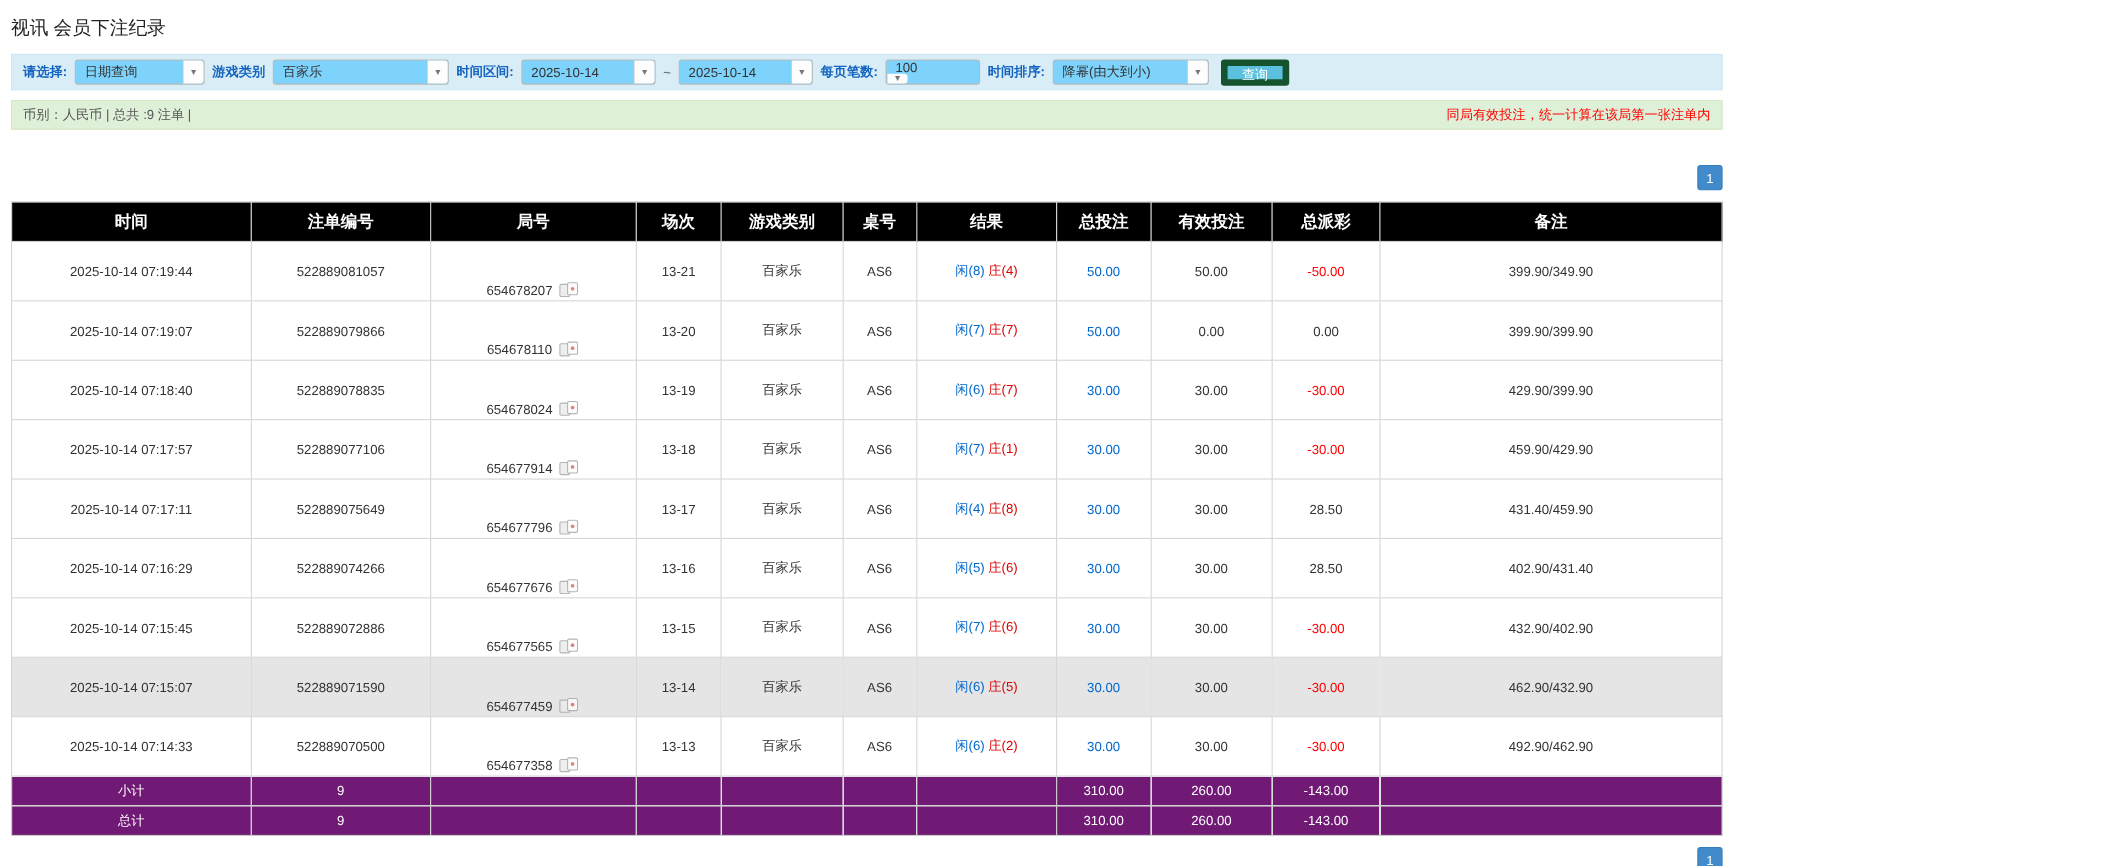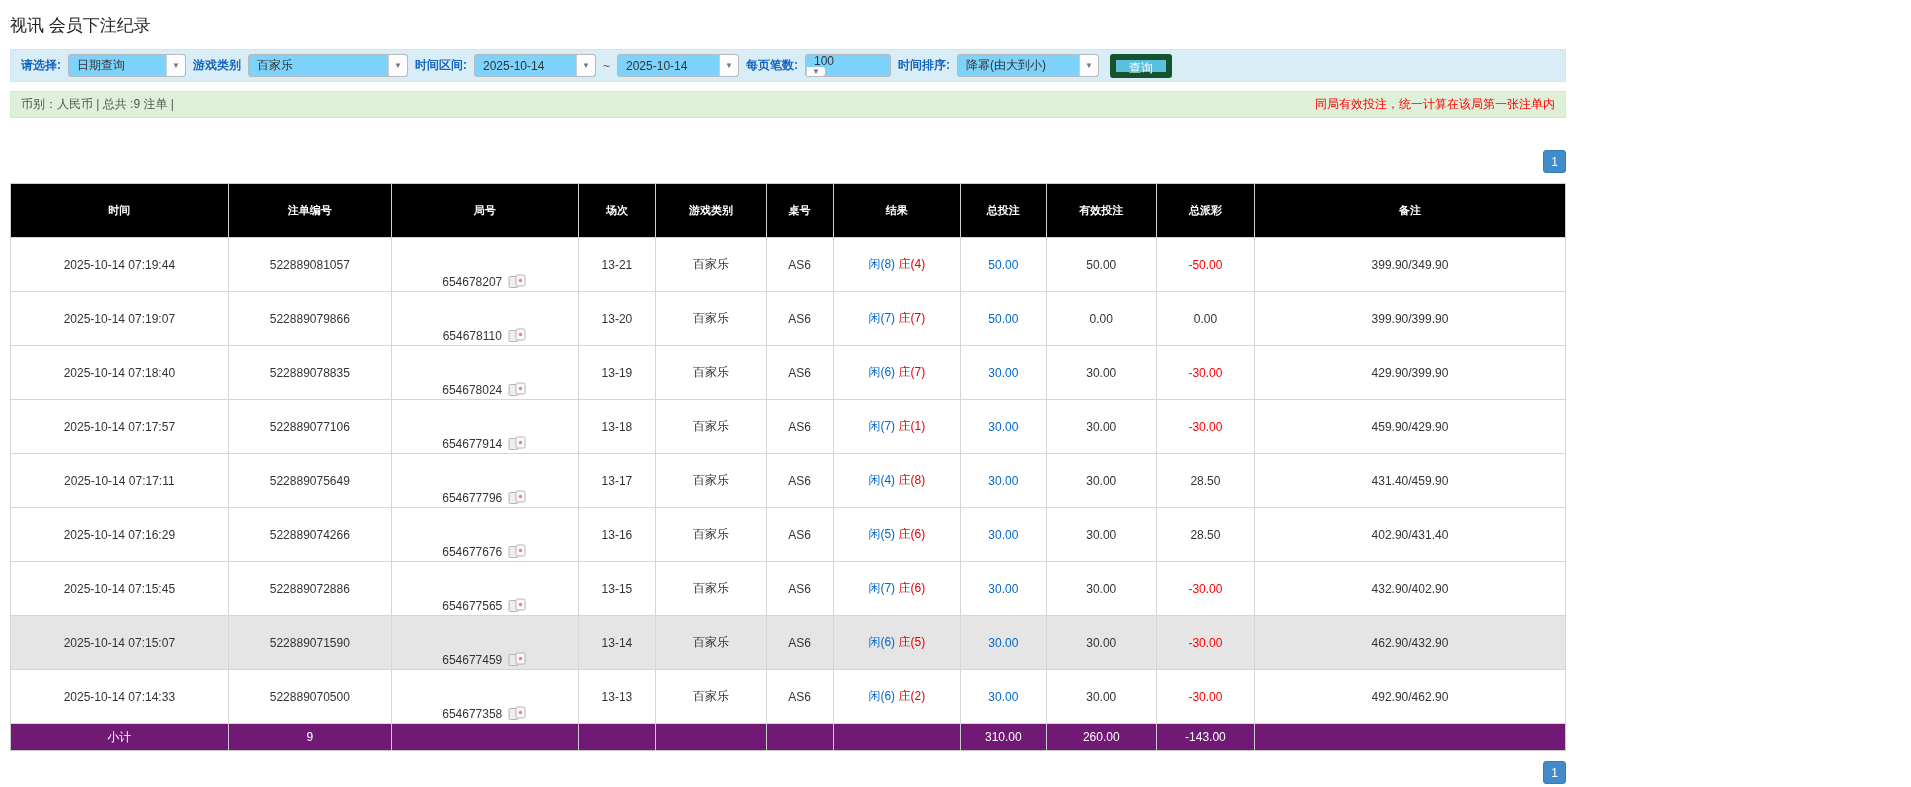--- a/index.html
+++ b/index.html
@@ -58,22 +58,22 @@
   .pagination-bottom { margin: 10px 0 0 0; }
   .page-btn {
     min-width: 23px; height: 23px; background: #428bca; border: 1px solid #357ebd;
     color: #fff; border-radius: 3px; display: flex; align-items: center;
     justify-content: center; font-size: 12px; cursor: pointer;
   }
 
   
   table { width: 100%; border-collapse: collapse; table-layout: fixed; }
   th {
-    background: #000; color: #fff; font-weight: bold; font-size: 11px;
-    height: 25px; border: 1px solid #cfcfcf; padding: 19px;
+    background: #000; color: #fff; font-weight: bold; font-size: 15px;
+    height: 25px; border: 1px solid #cfcfcf; padding: 8px;
   }
   td {
     border: 1px solid #d6d6d6; text-align: center; height: 37px;
     background: #fff; padding: 2px 4px; overflow: hidden; white-space: nowrap;
   }
   tr.highlight td { background: #e5e5e5; }
   tr.summary-row td {
     background: #701a75; color: #fff; height: 27px; border-color: #c9c9c9;
   }
   .neg { color: #f00; }
@@ -437,20 +437,33 @@
         <td></td>
         <td></td>
         <td></td>
         <td></td>
         <td></td>
         <td>310.00</td>
         <td>260.00</td>
         <td class="neg">-143.00</td>
         <td></td>
       </tr>
+      <tr class="summary-row">
+        <td>总计</td>
+        <td>9</td>
+        <td></td>
+        <td></td>
+        <td></td>
+        <td></td>
+        <td></td>
+        <td>310.00</td>
+        <td>260.00</td>
+        <td class="neg">-143.00</td>
+        <td></td>
+      </tr>
     </tfoot>
   </table>
 
   <div class="pagination-row pagination-bottom">
     <div class="page-btn">1</div>
   </div>
 
 </div>
 
 </body></html>

